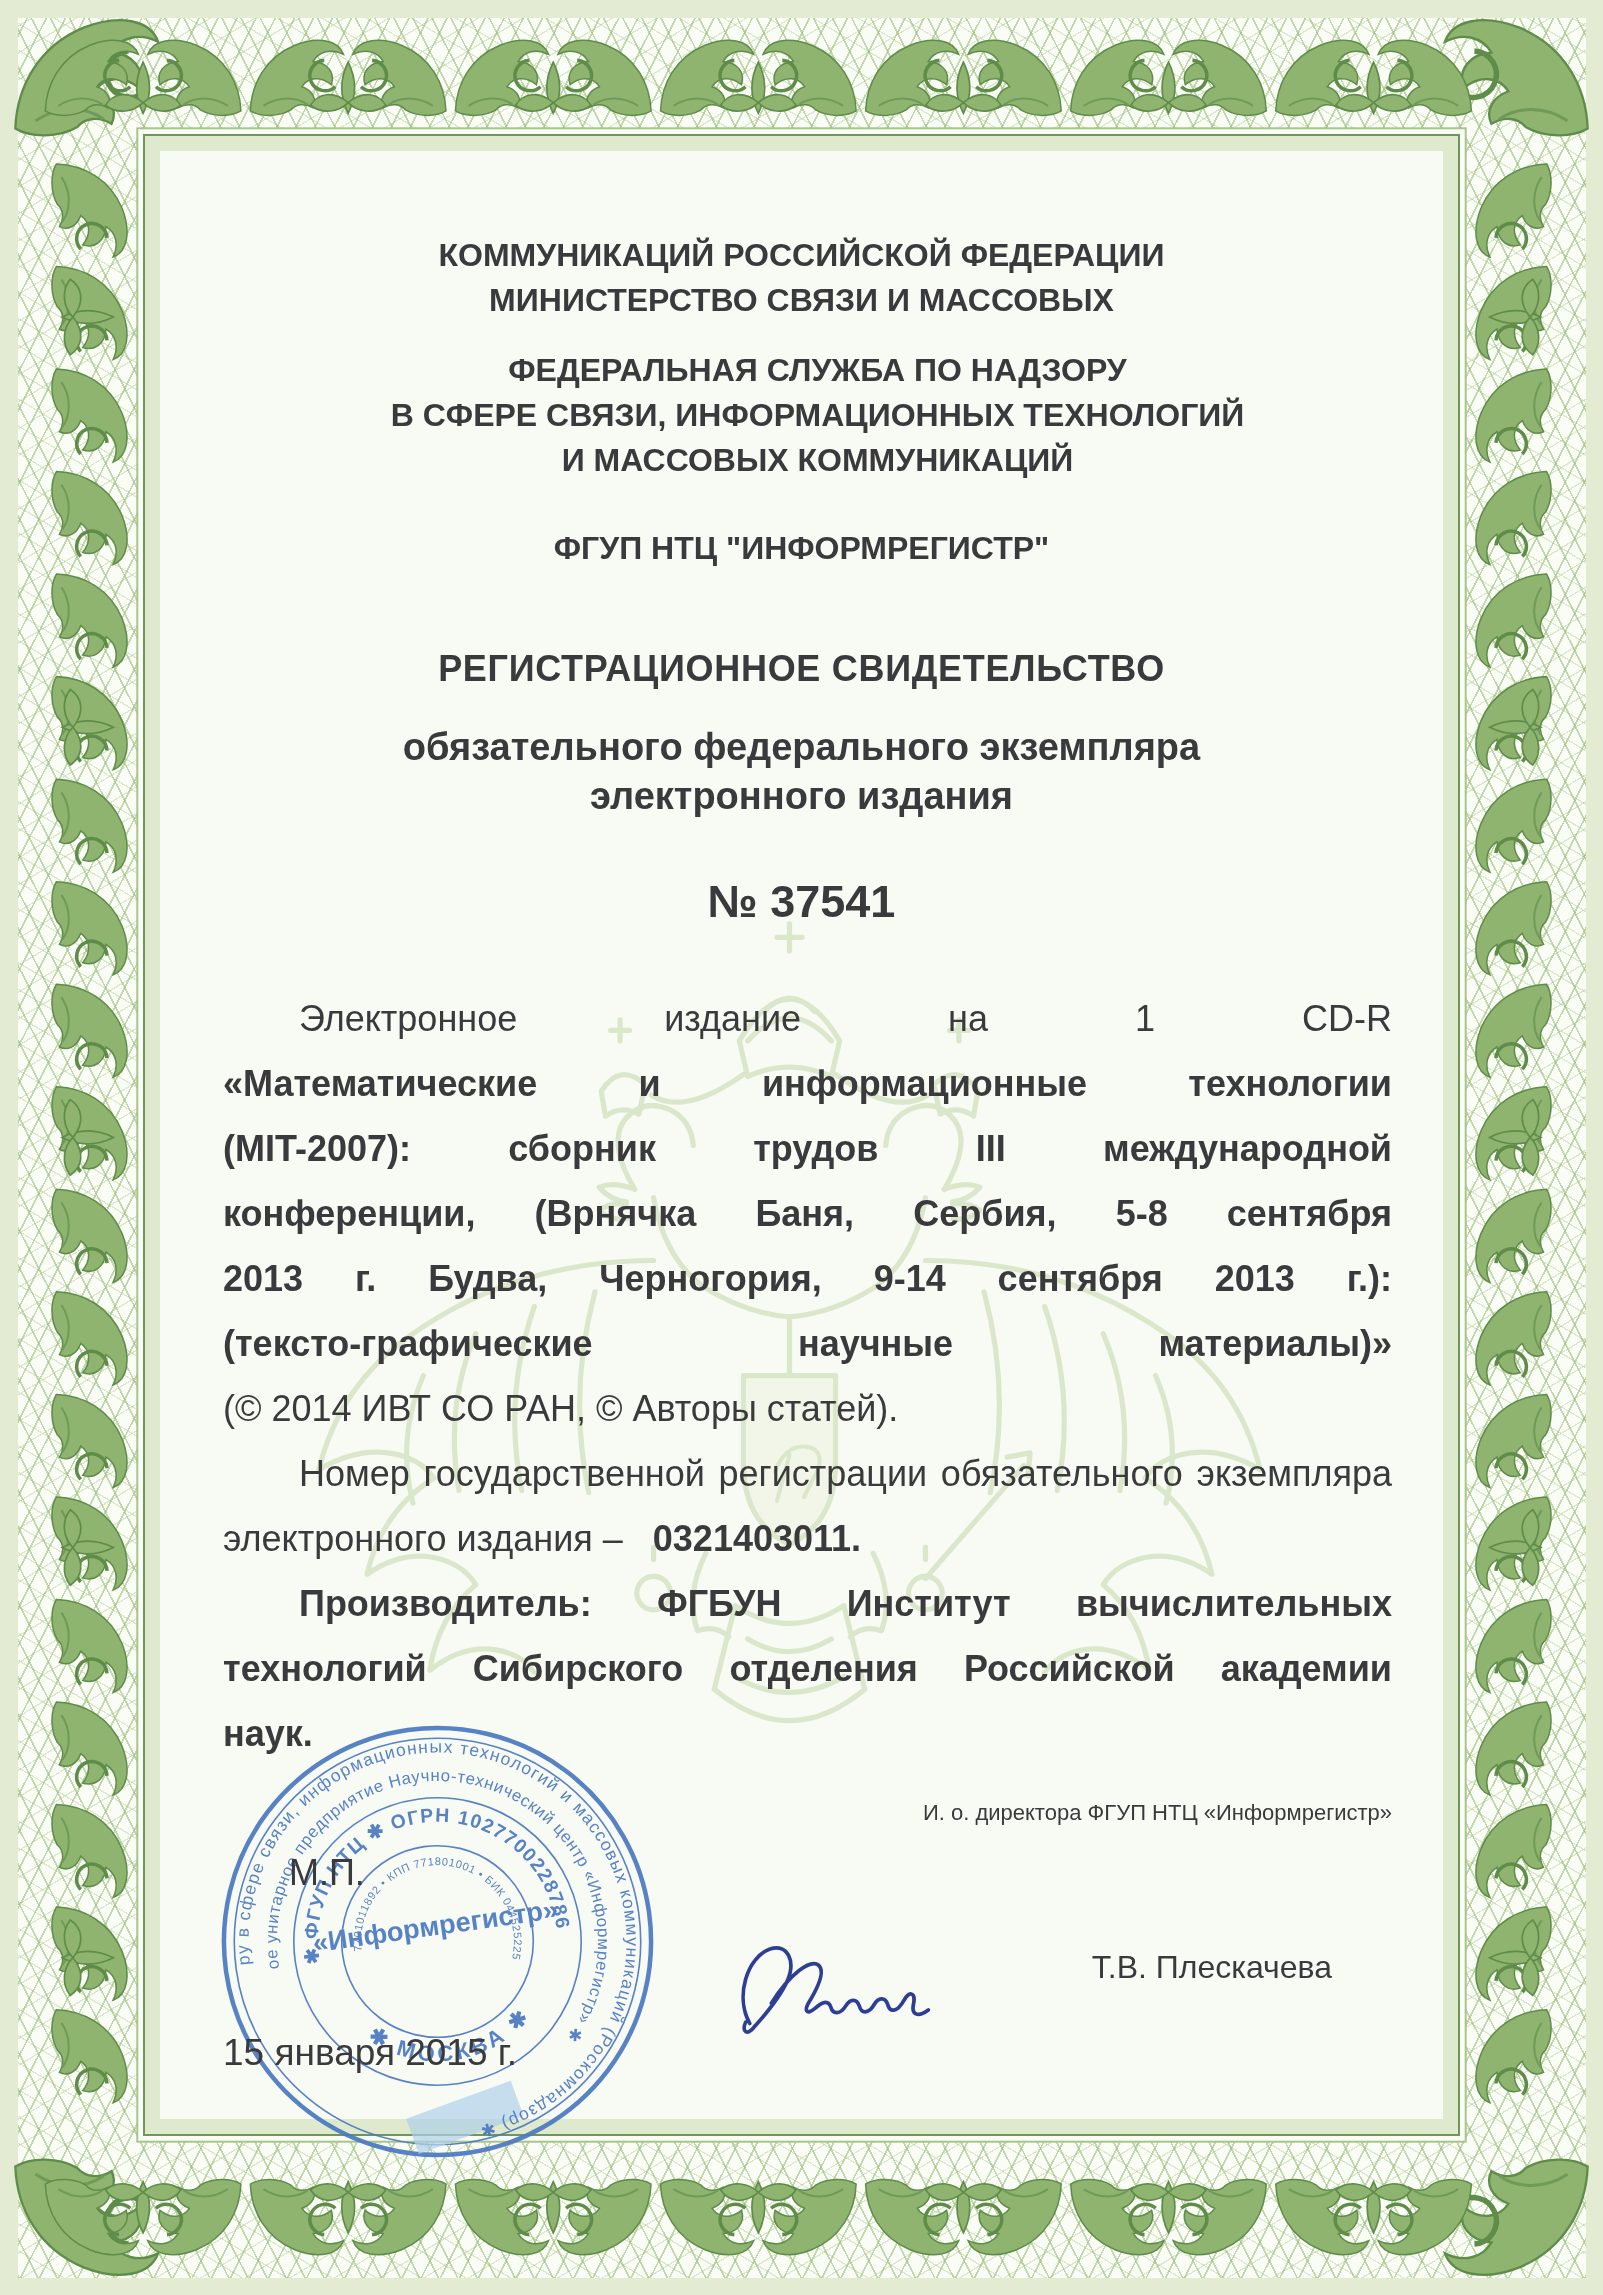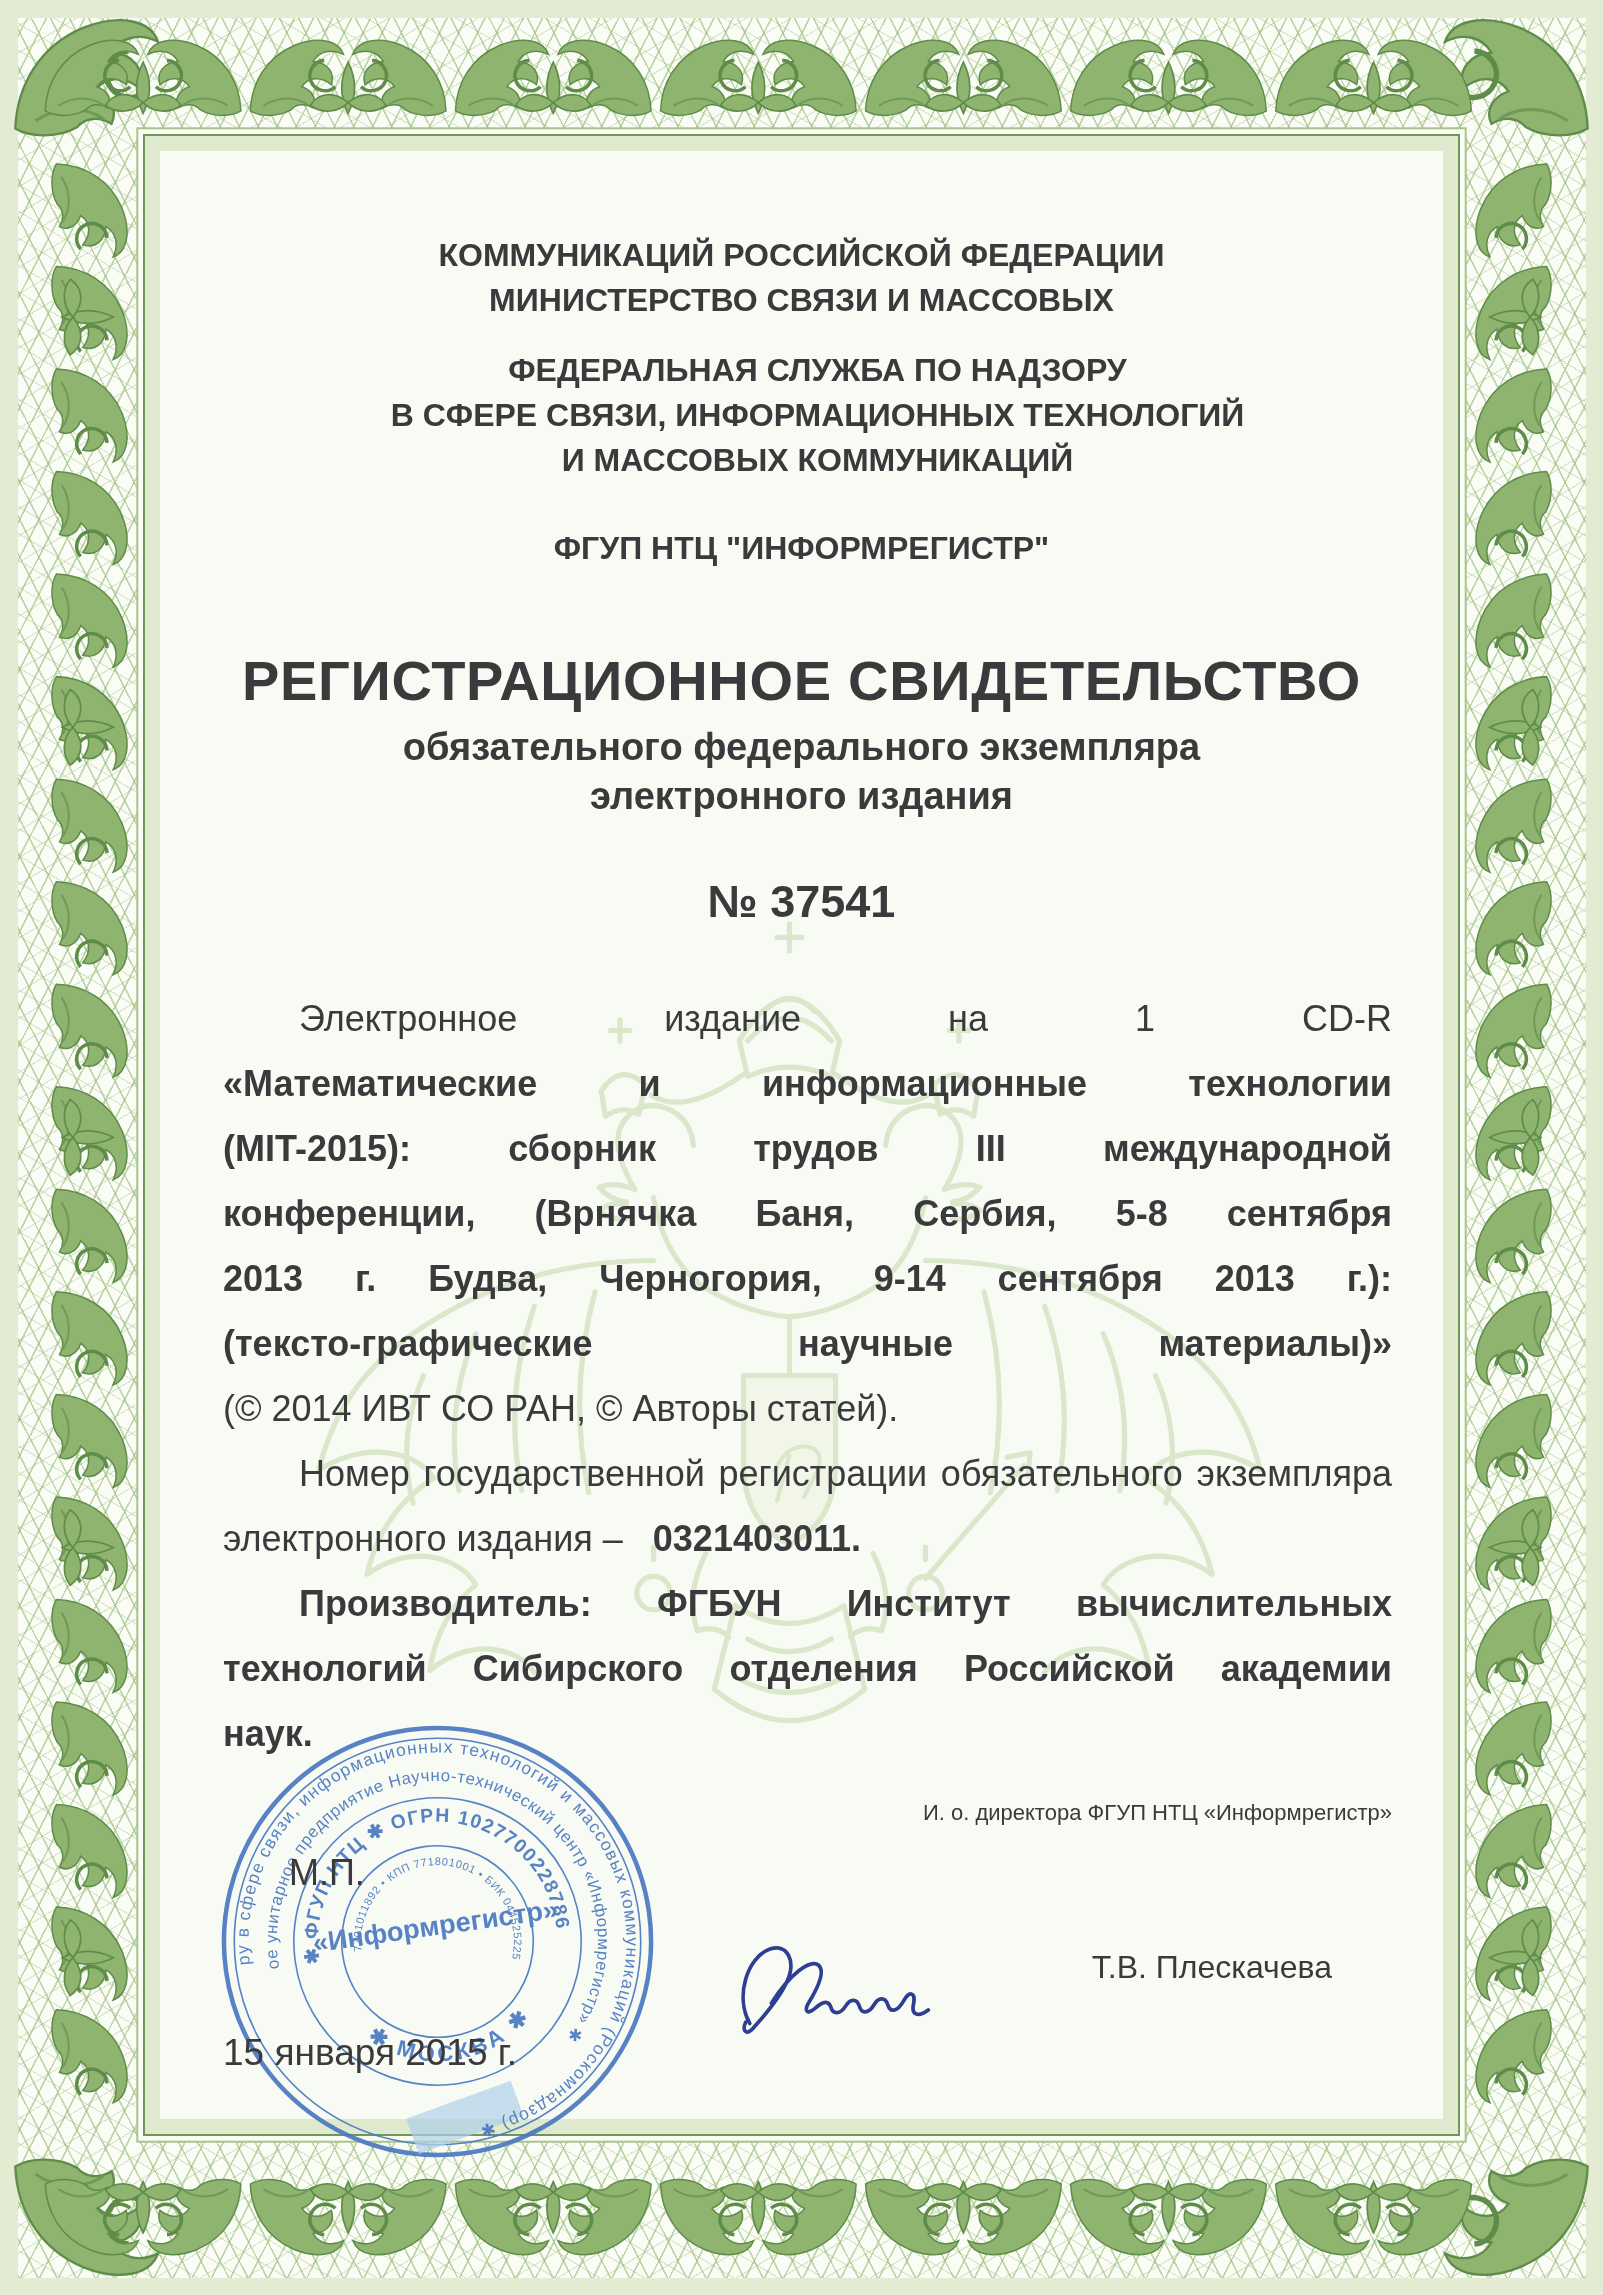--- a/index.html
+++ b/index.html
@@ -30,21 +30,21 @@
   }
   .watermark { position:absolute; left:162px; top:884px; width:1255px; height:1255px; z-index:2; opacity:.6; }
   .stamp { position:absolute; left:211px; top:1715px; width:453px; height:453px; z-index:3; opacity:.92; transform:rotate(-8deg); }
   .sig { position:absolute; left:704px; top:1922px; width:270px; height:115px; z-index:4; }
   .t { position:absolute; z-index:4; }
   .center { left:143px; right:143px; text-align:center; }
   .b { font-weight:bold; }
   .ministry { top:233px; font-size:32px; line-height:45px; font-weight:bold; }
   .service  { top:348px; font-size:32px; line-height:45px; font-weight:bold;padding-left:32px; }
   .issuer   { top:530px; font-size:32px; font-weight:bold; }
-  .title    { top:648px; font-size:56px; font-weight:bold; letter-spacing:0.7px; }
+  .title    { top:648px; font-size:36px; font-weight:bold; letter-spacing:0.7px; }
   .subtitle { top:723px; font-size:38px; line-height:49px; font-weight:bold; }
   .number   { top:876px; font-size:45px; font-weight:bold; }
   .bodyblock{ left:223px; width:1169px; top:986px; font-size:36px; }
   .bodyblock .ln { height:65px; line-height:65px; white-space:nowrap; }
   .bodyblock .j  { text-align:justify; text-align-last:justify; white-space:normal; }
   .bodyblock .ind{ padding-left:76px; }
   .position { left:223px; width:1169px; top:1800px; font-size:22px; text-align:right; }
   .mp   { left:289px; top:1852px; font-size:36px; }
   .signame { left:215px; width:1117px; top:1949px; font-size:32px; text-align:right; }
   .date { left:223px; top:2032px; font-size:37px; }
@@ -202,21 +202,21 @@
   <div class="t center title">РЕГИСТРАЦИОННОЕ СВИДЕТЕЛЬСТВО</div>
   <div class="t center subtitle">
     <div>обязательного федерального экземпляра</div>
     <div>электронного издания</div>
   </div>
   <div class="t center number">№ 37541</div>
 
   <div class="t bodyblock">
     <div class="ln j ind">Электронное издание на 1 CD-R</div>
     <div class="ln j b">«Математические и информационные технологии</div>
-    <div class="ln j b">(MIT-2015): сборник трудов III международной</div>
+    <div class="ln j b">(MIT-2007): сборник трудов III международной</div>
     <div class="ln j b">конференции, (Врнячка Баня, Сербия, 5-8 сентября</div>
     <div class="ln j b">2013 г. Будва, Черногория, 9-14 сентября 2013 г.):</div>
     <div class="ln j b">(тексто-графические научные материалы)»</div>
     <div class="ln">(© 2014 ИВТ СО РАН, © Авторы статей).</div>
     <div class="ln j ind">Номер государственной регистрации обязательного экземпляра</div>
     <div class="ln">
       <span>электронного издания –</span>
       <span class="b" style="margin-left:20px">0321403011.</span>
     </div>
     <div class="ln j ind b">Производитель: ФГБУН Институт вычислительных</div>

